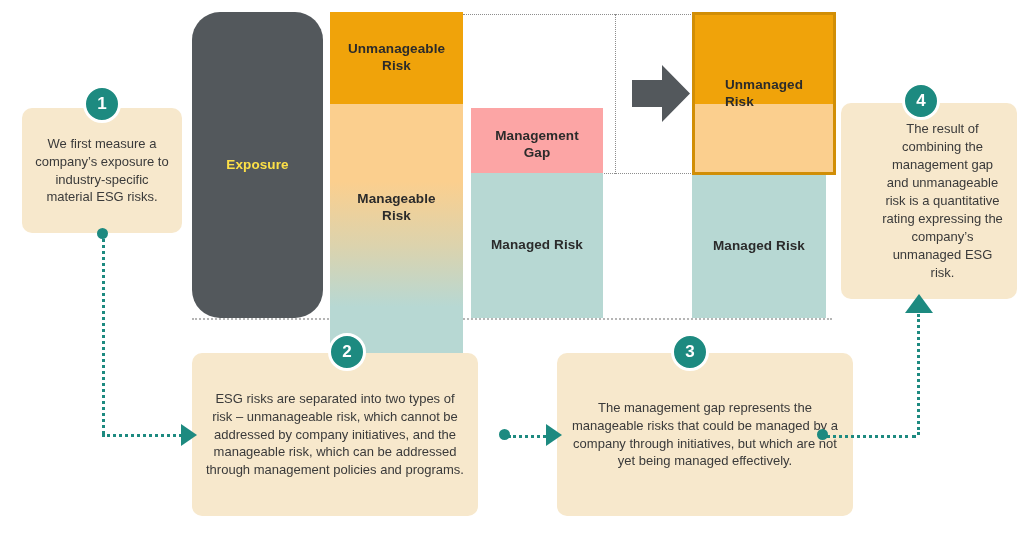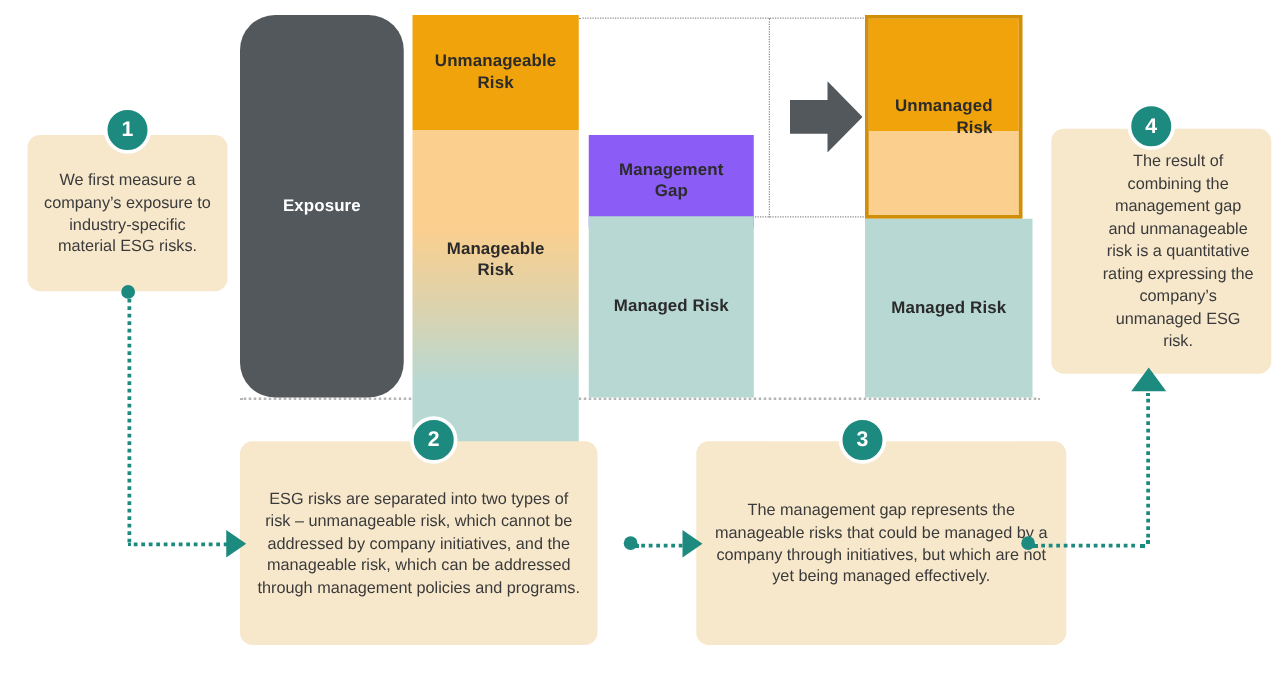--- a/index.html
+++ b/index.html
@@ -39,21 +39,21 @@
     justify-content: center;
     text-align: center;
   }
   .seg-label {
     font-size: 13.5px;
     font-weight: bold;
     line-height: 1.25;
     letter-spacing: 0.1px;
   }
   .label-dark { color: #2b2b2b; }
-  .label-white { color: #ffffff; }
+  .label-white { color: #fde047; }
 
   
   #col-exposure {
     left: 192px;
     top: 12px;
     width: 131px;
     height: 306px;
     background: #53585c;
     display: flex;
     align-items: center;
@@ -82,48 +82,48 @@
   
   #col-gap {
     left: 471px;
     top: 108px;
     width: 132px;
     height: 210px;
   }
   #seg-mgmt-gap {
     top: 0;
     height: 74px;
-    background: #8b5cf6;
+    background: #fca5a5;
   }
   #seg-managed-3 {
     top: 65px;
     height: 145px;
     background: #b7d8d3;
   }
 
   
   #col-result {
     left: 692px;
     top: 12px;
     width: 134px;
     height: 306px;
   }
   #seg-unmanaged-box {
     position: absolute;
     left: 0;
     top: 0;
-    width: 126px;
+    width: 144px;
     height: 163px;
     box-sizing: border-box;
     border: 3px solid #d18e06;
     background: linear-gradient(to bottom, #f0a30a 0%, #f0a30a 57%, #fbcf8e 57%, #fbcf8e 100%);
     display: flex;
     align-items: center;
     justify-content: center;
-    text-align: right;
+    text-align: left;
   }
   #seg-managed-4 {
     top: 163px;
     height: 143px;
     background: #b7d8d3;
   }
 
   
   .guide-h {
     position: absolute;

